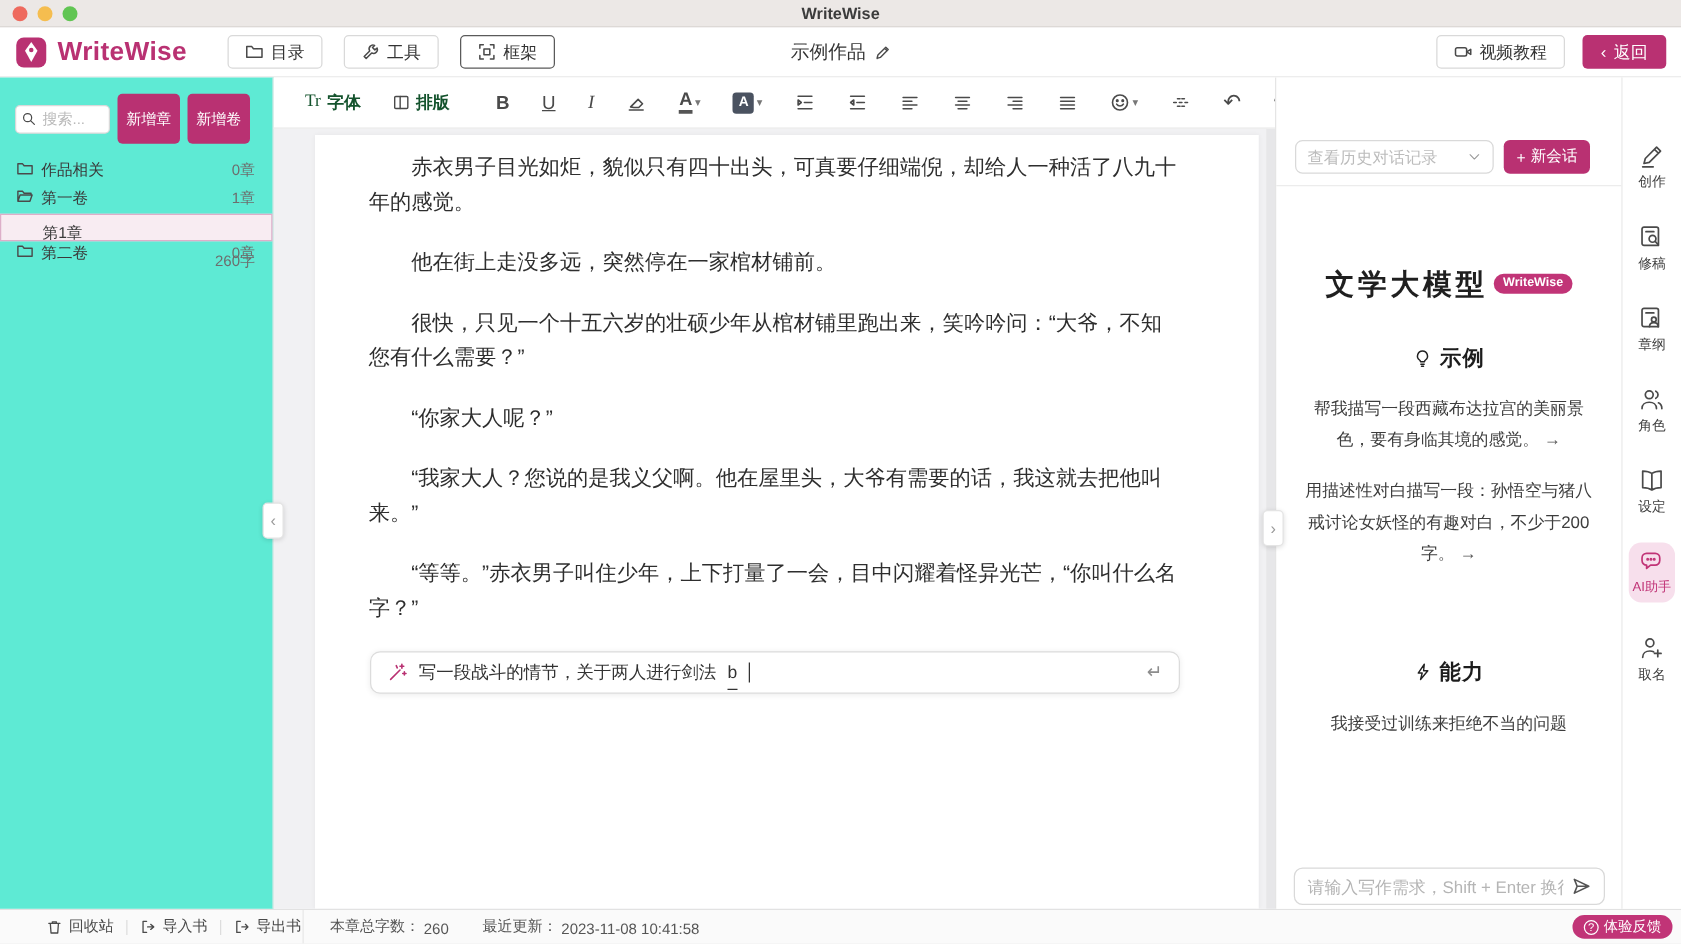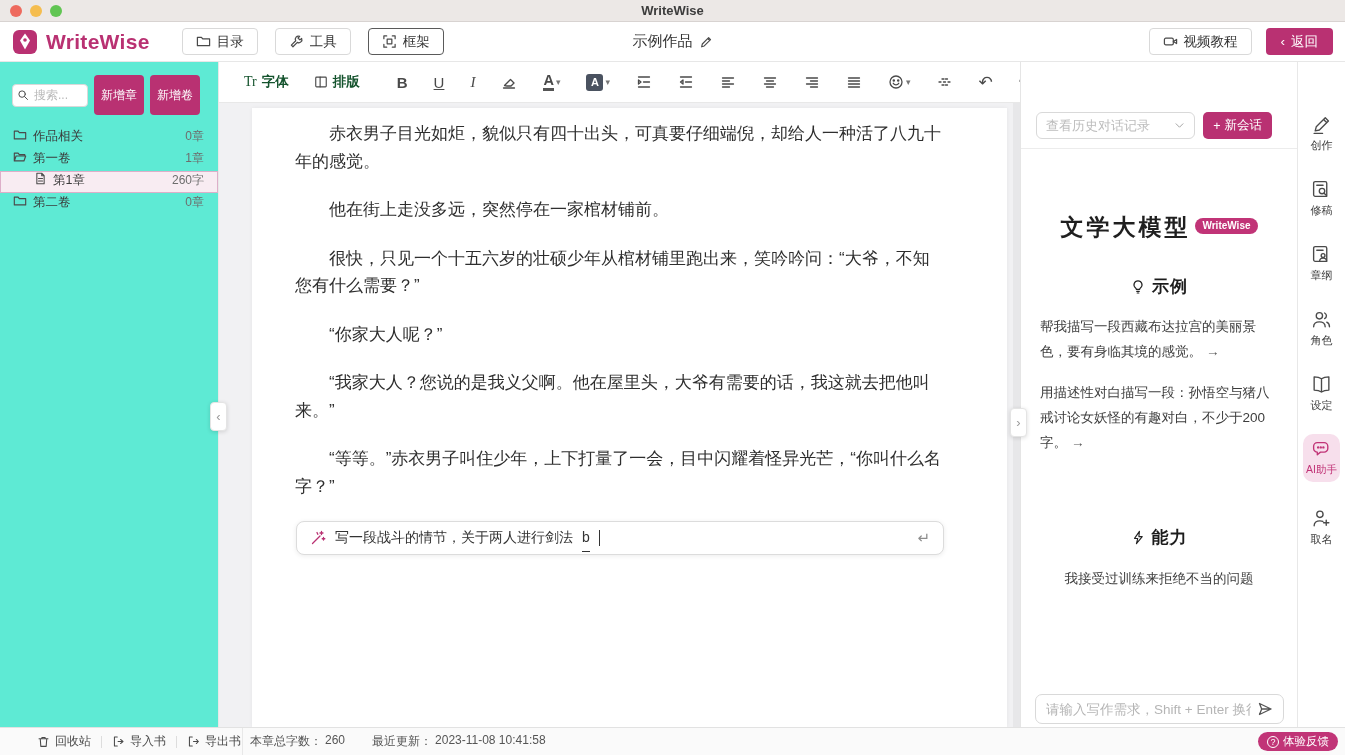--- a/index.html
+++ b/index.html
@@ -42,21 +42,21 @@
                       padding:0 4px 0 21px; font-size:12px; color:#333; outline:none; }
   .search-box input::placeholder { color:#b9b9b9; }
   .search-box svg { position:absolute; left:5px; top:5px; }
   .btn-mini { height:40px; padding:0 7px; background:var(--brand,#b93172); color:#fff; font-size:12px;
               border:none; border-radius:4px; cursor:pointer; white-space:nowrap; }
   .tree { margin-top:2px; }
   .tree-row { height:22px; display:flex; align-items:flex-start; gap:6px; padding:0 13px 0 12px;
               font-size:12.5px; color:#3a3a3a; border:1px solid transparent; cursor:pointer; }
   .tree-row .count { margin-left:auto; color:#6d6d6d; font-size:12px; }
   .tree-row.lvl1 { padding-left:33px; }
-  .tree-row.selected { background:var(--sel_bg,#f8ecf2); border-color:var(--sel_border,#ddafc9); }
+  .tree-row.selected { background:var(--sel_bg,#f8ecf2); border-color:var(--sel_border,#ddafc9);flex-direction:column; }
 
   
   .editor-col { flex:1; display:flex; flex-direction:column; min-width:0; }
   .toolbar { height:41px; border-bottom:1px solid #e8e8e8; display:flex; align-items:center;
              padding-left:25px; gap:0; background:#fff; }
   .t-item { display:flex; align-items:center; gap:5px; color:#14532d; font-size:13.5px;
             margin-right:25px; cursor:pointer; white-space:nowrap; }
   .t-sep { width:1px; height:20px; background:#e3e3e3; margin:0 12px 0 0; }
   .t-ic { margin-right:26px; display:flex; align-items:center; gap:2px; cursor:pointer; color:#4a4a4a; }
   .t-b { font-weight:bold; font-size:15px; }
@@ -100,21 +100,21 @@
   .model-title { position:absolute; top:150px; width:100%; text-align:center;
                  font-family:"Liberation Serif","DejaVu Serif",serif; font-size:23px; font-weight:bold;
                  color:#1f1f1f; letter-spacing:3px; }
   .model-badge { display:inline-block; background:var(--brand_badge,#c13477); color:#fff; font-size:10px;
                  font-family:"Liberation Sans",sans-serif; letter-spacing:0; border-radius:9px;
                  padding:2.5px 7px; margin-left:5px; vertical-align:6px; font-weight:bold; }
   .sec-head { position:absolute; width:100%; text-align:center; font-size:17px; font-weight:bold;
               color:#1c1c1c; letter-spacing:1px; display:flex; justify-content:center; align-items:center; gap:6px; }
   .sec-head.examples { top:213px; }
   .sec-head.abilities { top:464px; }
-  .example-list { position:absolute; top:252px; left:19px; right:19px; }
+  .example-list { position:absolute; top:252px; left:19px; right:19px; text-align:center; }
   .example-item { font-size:13.5px; color:#3d3d3d; line-height:25px; margin-bottom:16px; cursor:pointer; }
   .example-item .arrow { color:#555; margin-left:4px; }
   .ability-list { position:absolute; top:504px; left:19px; right:19px; text-align:center; }
   .ability-item { font-size:13.5px; color:#3d3d3d; line-height:25px; margin-bottom:12px; }
   .chat-input { position:absolute; left:14px; right:13px; bottom:3px; height:30px; border:1px solid #d9d9d9;
                 border-radius:7px; display:flex; align-items:center; padding:0 10px; gap:6px; }
   .chat-input input { flex:1; border:none; outline:none; font-size:13.5px; color:#333; min-width:0; }
   .chat-input input::placeholder { color:#b5b5b5; }
 
   
@@ -126,21 +126,21 @@
   .rail-item.active { background:var(--rail_active_bg,#f7dfec); border-radius:10px; padding:5px 3px;
                       color:var(--brand_badge,#c13477); font-size:10.5px; margin-top:-5px; }
   .rail-item.active svg { stroke:var(--brand_badge,#c13477); }
 
   
   .footer { height:28px; background:#fafafa; border-top:1px solid #e2e2e2; display:flex; align-items:center; }
   .foot-left { width:219px; height:100%; border-right:1px solid #e8e8e8; display:flex; align-items:center;
                padding-left:13px;margin-left:24px; }
   .foot-btn { display:flex; align-items:center; gap:5px; font-size:12px; color:#4a4a4a; cursor:pointer; white-space:nowrap; }
   .foot-sep { width:1px; height:12px; background:#ddd; margin:0 10px; }
-  .foot-stats { display:flex; align-items:flex-start; margin-left:7px; font-size:12px; color:#555; gap:3px; }
+  .foot-stats { display:flex; align-items:flex-end; margin-left:21px; font-size:12px; color:#555; gap:3px; }
   .stat-gap { width:21px; }
   .feedback { margin-left:auto; margin-right:7px; height:19px; background:var(--brand_badge,#c13477);
               color:#fff; border-radius:10px; padding:0 9px; font-size:11.5px; display:flex;
               align-items:center; gap:4px; cursor:pointer; }
   .q-circle { width:12px; height:12px; border:1px solid #fff; border-radius:50%; font-size:9px;
               display:flex; align-items:center; justify-content:center; }
   svg.ic { fill:none; stroke:#4a4a4a; stroke-width:1.3; stroke-linecap:round; stroke-linejoin:round; }
 </style>
 </head>
 <body>

